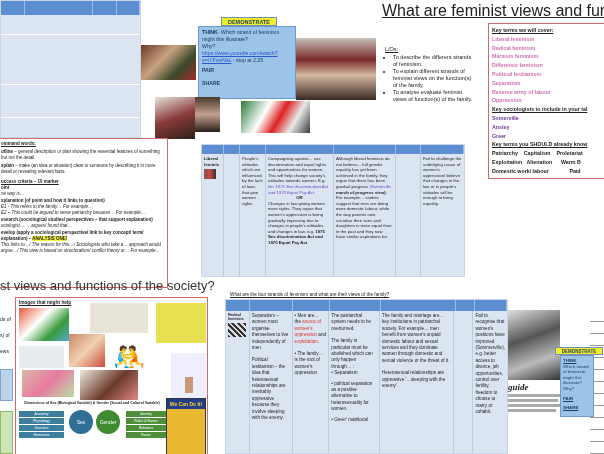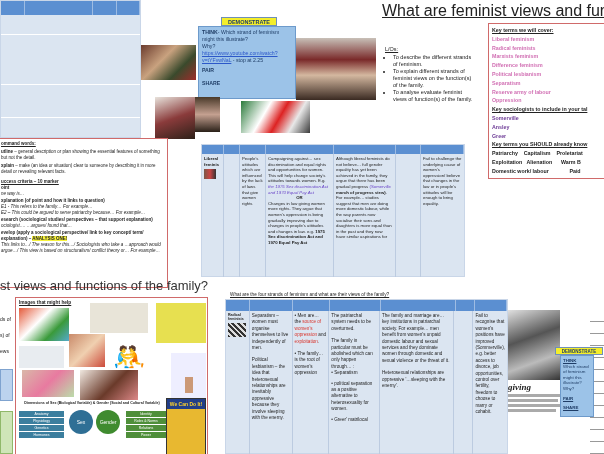--- a/index.html
+++ b/index.html
@@ -123,21 +123,21 @@
       <span>Changes in law giving women more rights. They argue that women's oppression is being gradually improving due to changes in people's attitudes and changes in law. e.g.</span> <b>1975 Sex discrimination Act and 1970 Equal Pay Act</b>
     </div>
     <div class="cell" style="width:62px">
       <span>Although liberal feminists do not believe… full gender equality has yet been achieved in the family, they argue that there has been gradual progress</span> <span class="purp">(Somerville</span> <b>march of progress view)</b><span>. For example… studies suggest that men are doing more domestic labour, while the way parents now socialise their sons and daughters is more equal than in the past and they now have similar aspirations for</span>
     </div>
     <div class="cell" style="width:25px"></div>
     <div class="cell" style="flex:1;border-right:none">Fail to challenge the underlying cause of women's oppression/ believe that changes in the law or in people's attitudes will be enough to bring equality.</div>
   </div>
 </div>
 
-<div class="abs" style="left:0px;top:278px;font-size:13px;white-space:nowrap;color:#333;">st views and functions of the family?</div>
+<div class="abs" style="left:0px;top:278px;font-size:13px;white-space:nowrap;color:#333;">st views and functions of the society?</div>
 
 <div class="abs sm" style="left:0;top:311px;width:14px;font-size:5px;line-height:16px;">
   <div>ds of</div>
     <div>s) of</div>
     <div>ews</div>
 </div>
 <div class="abs" style="left:0;top:369px;width:13px;height:32px;background:#bcd3ee;border:1px solid #7fa3cf;"></div>
 <div class="abs" style="left:0;top:411px;width:13px;height:43px;background:#cfe5b8;border:1px solid #90b86a;"></div>
 
 <div class="abs" style="left:15px;top:297px;width:193px;height:160px;border:1.5px solid #d06a6a;background:#fff;overflow:hidden;">
@@ -210,21 +210,21 @@
       <div>The family and marriage are… key institutions in patriarchal society. For example… men benefit from women's unpaid domestic labour and sexual services and they dominate women through domestic and sexual violence or the threat of it.</div>
       <div style="margin-top:6px">Heterosexual relationships are oppressive '…sleeping with the enemy'.</div>
     </div>
     <div class="cell" style="width:19px"></div>
     <div class="cell" style="flex:1;border-right:none">Fail to recognise that women's positions have improved (Sommerville), e.g. better access to divorce, job opportunities, control over fertility, freedom to choose to marry or cohabit.</div>
   </div>
 </div>
 
 <div class="abs" style="left:508px;top:310px;width:56px;height:144px;background:#fff;">
   <div style="width:52px;height:70px;background:linear-gradient(160deg,#e0e0e0,#555 40%,#bbb 70%,#333);"></div>
-  <div style="font-family:'Liberation Serif',serif;font-style:italic;font-weight:bold;font-size:9px;margin-top:2px">giving</div>
+  <div style="font-family:'Liberation Serif',serif;font-style:italic;font-weight:bold;font-size:9px;margin-top:2px">guide</div>
   <div style="height:3px;background:#aaa;margin:2px 2px 2px 0"></div>
   <div style="height:3px;background:#aaa;margin:2px 6px 2px 0"></div>
   <div style="height:3px;background:#aaa;margin:2px 4px 2px 0"></div>
   <div style="height:3px;background:#aaa;margin:2px 8px 2px 0"></div>
 </div>
 <div class="abs" style="left:590px;top:315px;width:14px;height:139px;background:repeating-linear-gradient(180deg,#fff 0 6px,#999 6px 7px,#fff 7px 12px);"></div>
 <div class="abs demo-label" style="left:555px;top:347px;width:48px;height:8px;line-height:7px;font-size:4.5px;">DEMONSTRATE</div>
 <div class="abs demo-box" style="left:560px;top:355px;width:34px;height:62px;padding:2px;font-size:4.4px;line-height:5.6px;">
   <div style="text-decoration:underline">THINK</div>
   <div style="font-weight:normal">Which strand of feminism might this illustrate? Why?</div>

